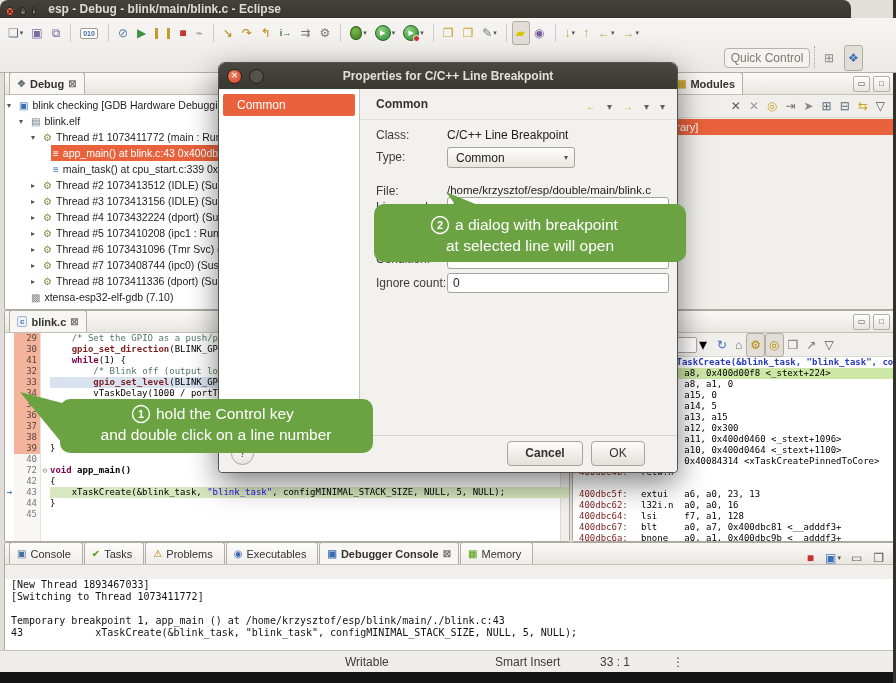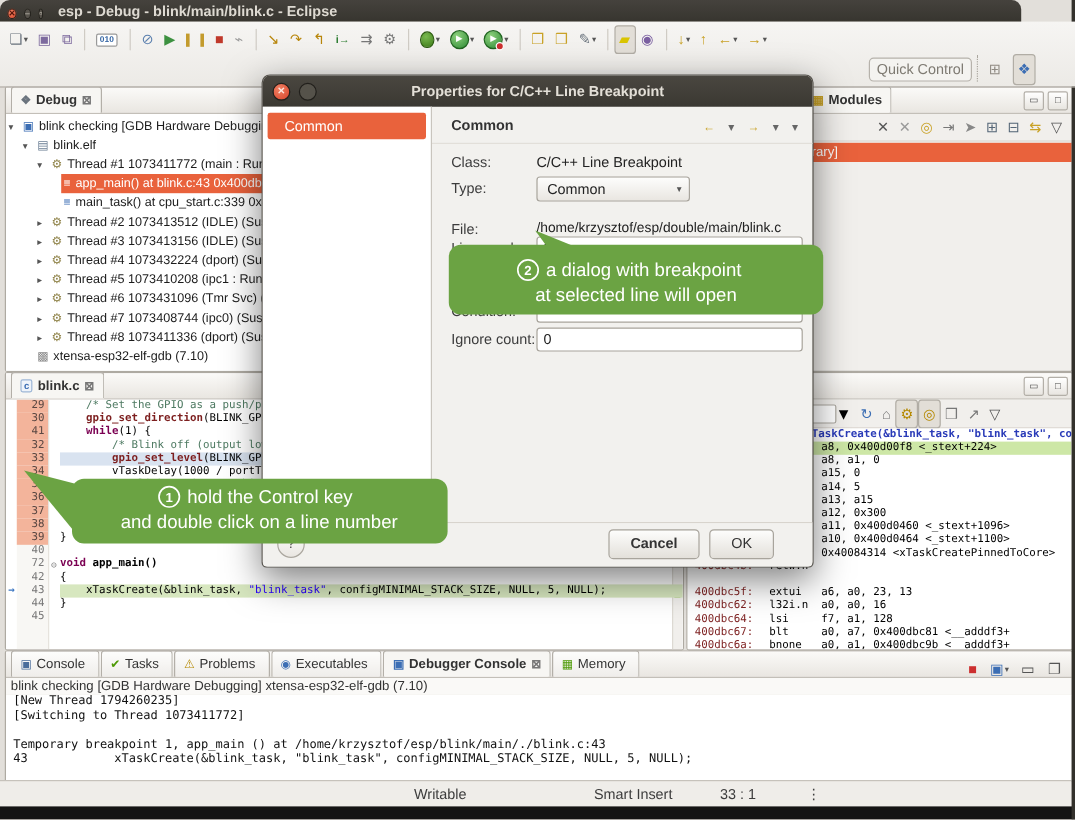--- a/index.html
+++ b/index.html
@@ -784,24 +784,23 @@
           <span class="tg" data-interactable="false" style="color: rgb(85, 85, 85);">▭</span>
           <span class="tdrop" data-interactable="true"></span>
         </span>
 
         <span class="tbtn" data-interactable="true">
           <span class="tg" data-interactable="false" style="color: rgb(85, 85, 85);">❐</span>
           <span class="tdrop" data-interactable="true"></span>
         </span>
       </span>
   </div>
-  <div id="console-header" data-interactable="false">blink checking [GDB Hardware Debugging] xtensa-esp32-elf-gdb (7.10)</div>
   <div id="console-body" data-interactable="true">
 
-  <div class="cline" data-interactable="false">[New Thread 1794260235]</div>
+  <div class="cline" data-interactable="false">[New Thread 1893467033]</div>
       <div class="cline" data-interactable="false">[Switching to Thread 1073411772]</div>
       <div class="cline" data-interactable="false"></div>
       <div class="cline" data-interactable="false">Temporary breakpoint 1, app_main () at /home/krzysztof/esp/blink/main/./blink.c:43</div>
       <div class="cline" data-interactable="false">43            xTaskCreate(&amp;blink_task, "blink_task", configMINIMAL_STACK_SIZE, NULL, 5, NULL);</div>
     </div>
 </div>
 
 <div id="statusbar" data-interactable="false">
   <span id="st-writable" data-interactable="false">Writable</span>
   <span id="st-smart" data-interactable="false">Smart Insert</span>

